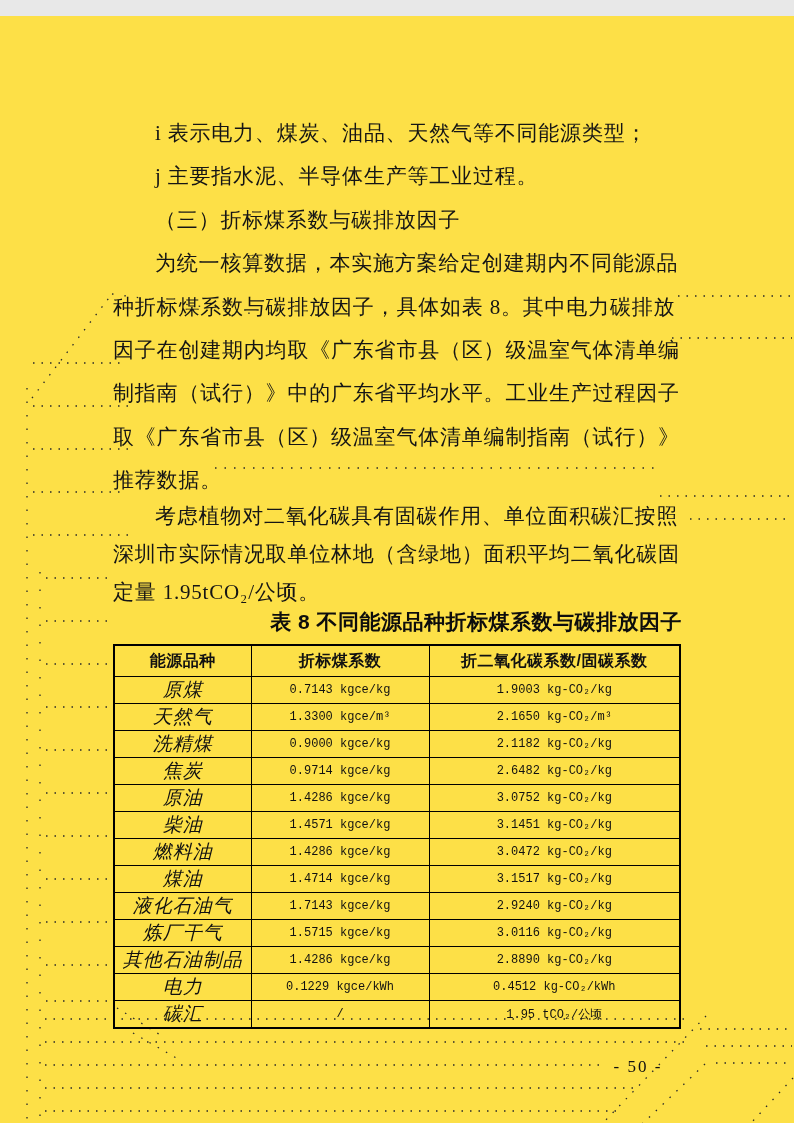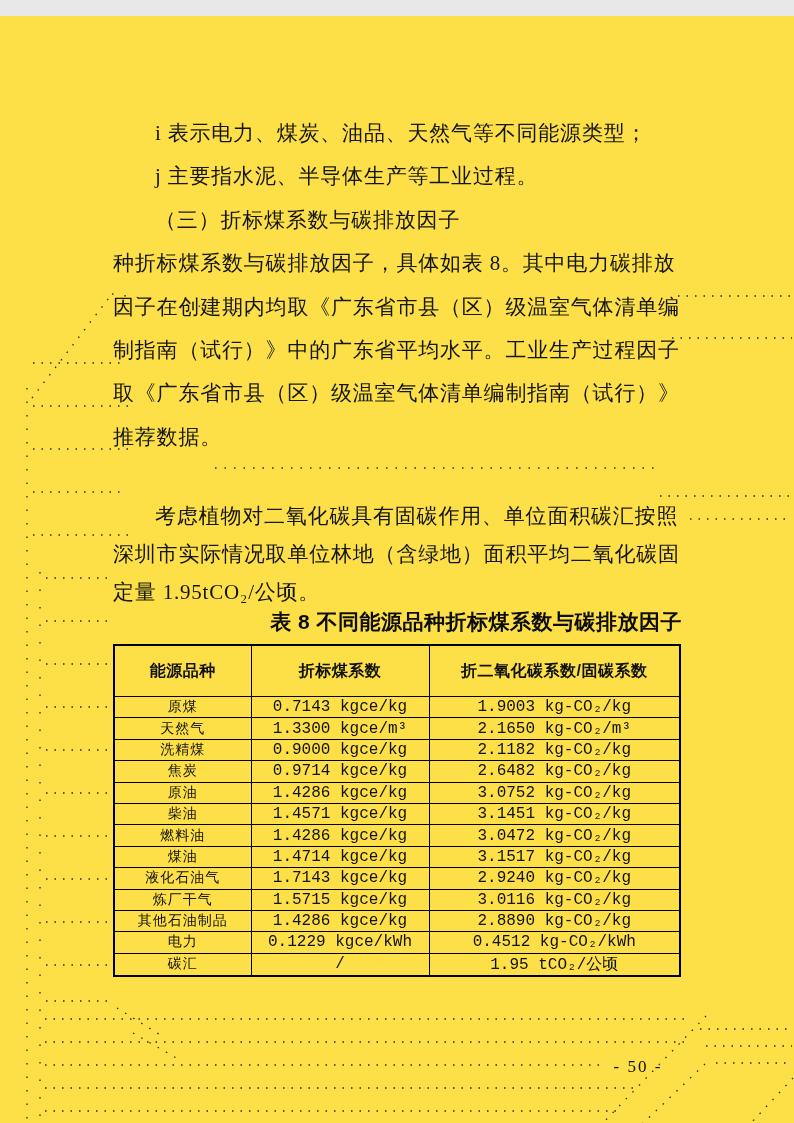--- a/index.html
+++ b/index.html
@@ -57,38 +57,39 @@
   table.factors col.c2 { width: 178px; }
   table.factors col.c3 { width: 251px; }
   table.factors th {
     height: 30px;
     border: 1px solid #000;
     font-family: "Liberation Sans", sans-serif;
     font-weight: bold;
     font-size: 16px;
     text-align: center;
     letter-spacing: 0.5px;
-    padding: 10px;
+    padding: 0;
   }
   table.factors td {
     height: 20.4px;
     border: 1px solid #000;
     text-align: center;
     vertical-align: middle;
     padding: 0;
     overflow: hidden;
   }
   td.energy {
     font-family: "Liberation Serif", serif;
-    font-size: 14px;
+    font-size: 19px;
     letter-spacing: 1px;
+    font-style: italic;
   }
   td.value {
     font-family: "Liberation Mono", monospace;
-    font-size: 16px;
+    font-size: 12px;
     letter-spacing: 0px;
   }
   .page-number {
     position: absolute;
     top: 1040px;
     left: 593px;
     width: 90px;
     height: 22px;
     line-height: 22px;
     text-align: center;
@@ -152,20 +153,21 @@
       <line x1="706" y1="1000" x2="600" y2="1110" stroke-dasharray="1.5 8"></line>
       <line x1="705" y1="1048" x2="638" y2="1112" stroke-dasharray="1.5 8"></line>
       <line x1="793" y1="1062" x2="737" y2="1122" stroke-dasharray="1.5 8"></line>
     </g>
   </svg>
 
   <div class="body-block" id="block1">
       <div class="line indent">i 表示电力、煤炭、油品、天然气等不同能源类型；</div>
       <div class="line indent">j 主要指水泥、半导体生产等工业过程。</div>
       <div class="line indent">（三）折标煤系数与碳排放因子</div>
+      <div class="line indent">为统一核算数据，本实施方案给定创建期内不同能源品</div>
       <div class="line">种折标煤系数与碳排放因子，具体如表 8。其中电力碳排放</div>
       <div class="line">因子在创建期内均取《广东省市县（区）级温室气体清单编</div>
       <div class="line">制指南（试行）》中的广东省平均水平。工业生产过程因子</div>
       <div class="line">取《广东省市县（区）级温室气体清单编制指南（试行）》</div>
       <div class="line">推荐数据。</div>
     </div>
 
   <div class="body-block" id="block2">
       <div class="line indent">考虑植物对二氧化碳具有固碳作用、单位面积碳汇按照</div>
       <div class="line">深圳市实际情况取单位林地（含绿地）面积平均二氧化碳固</div>

